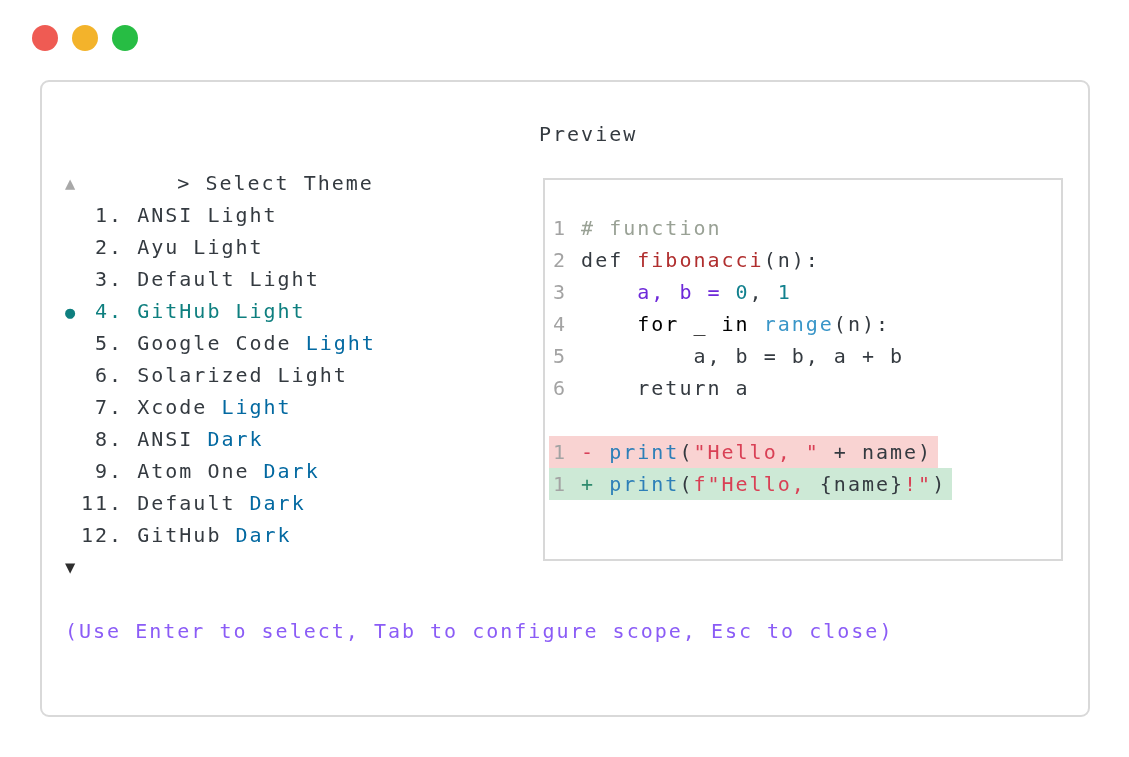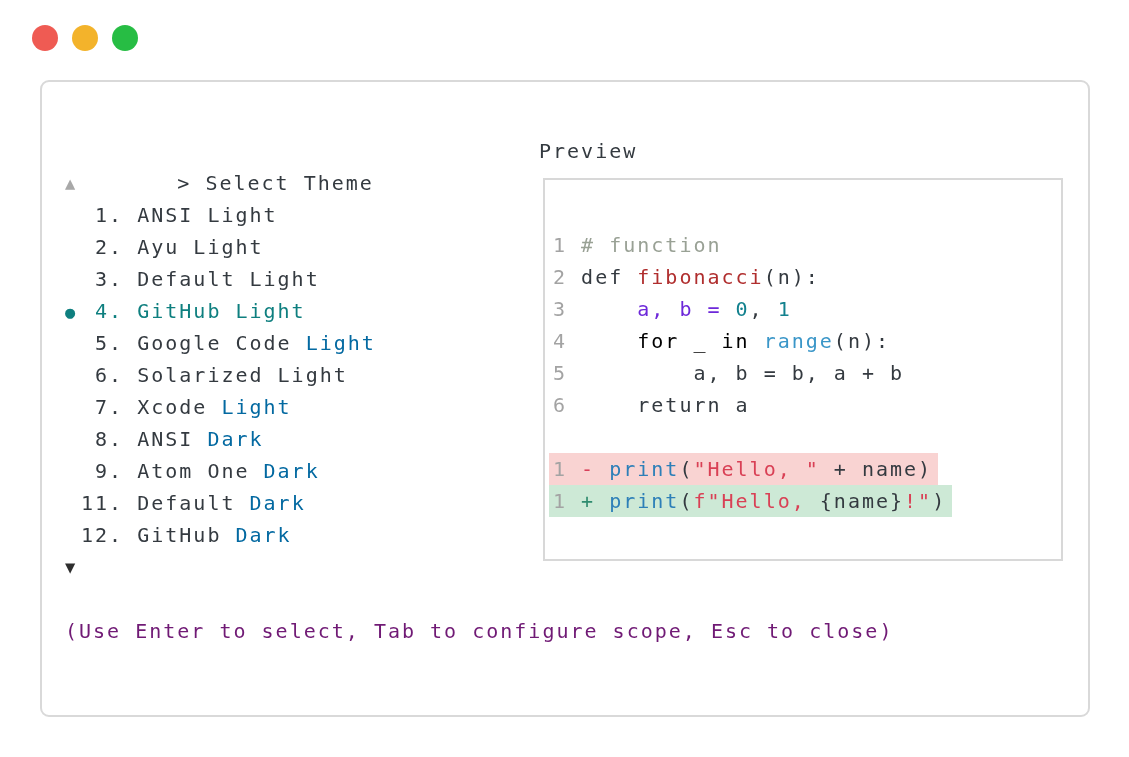--- a/index.html
+++ b/index.html
@@ -15,27 +15,27 @@
     position:absolute; left:40px; top:80px; width:1050px; height:637px;
     border:2px solid #d9d9d9; border-radius:9px; background:#ffffff;
   }
   .left-col { position:absolute; left:0; top:0; padding:53px 0 0 23px; }
   .row { height:32px; line-height:32px; white-space:pre; }
   .prompt-title { margin-left:14px; }
   .arrow-up { color:#a8a8a8; font-size:17px; }
   .arrow-down { color:#2e2e2e; font-size:17px; }
   .item .marker { display:inline-block; width:16px; font-size:17px; }
   .item .sfx { color:#0369a1; }
-  .help-row { color:#701a75; }
-  .preview-label { position:absolute; left:497px; top:53px; height:32px; line-height:32px; }
+  .help-row { color:#8b5cf6; }
+  .preview-label { position:absolute; left:497px; top:36px; height:32px; line-height:32px; }
   .preview-box {
     position:absolute; left:501px; top:96px; width:520px; height:383px;
     border:2px solid #d8d8d8; background:#ffffff; overflow:hidden;
   }
-  .code { padding:49px 0 0 8px; }
+  .code { padding:32px 0 0 8px; }
   .crow { height:32px; line-height:32px; white-space:pre; }
   .hl { display:inline-block; padding:0 6px 0 4px; margin-left:-4px; }
 </style>
 </head>
 <body>
 
 <div class="stage">
 
   <div class="traffic-lights">
     <span class="light" style="background: rgb(239, 91, 83);"></span>

